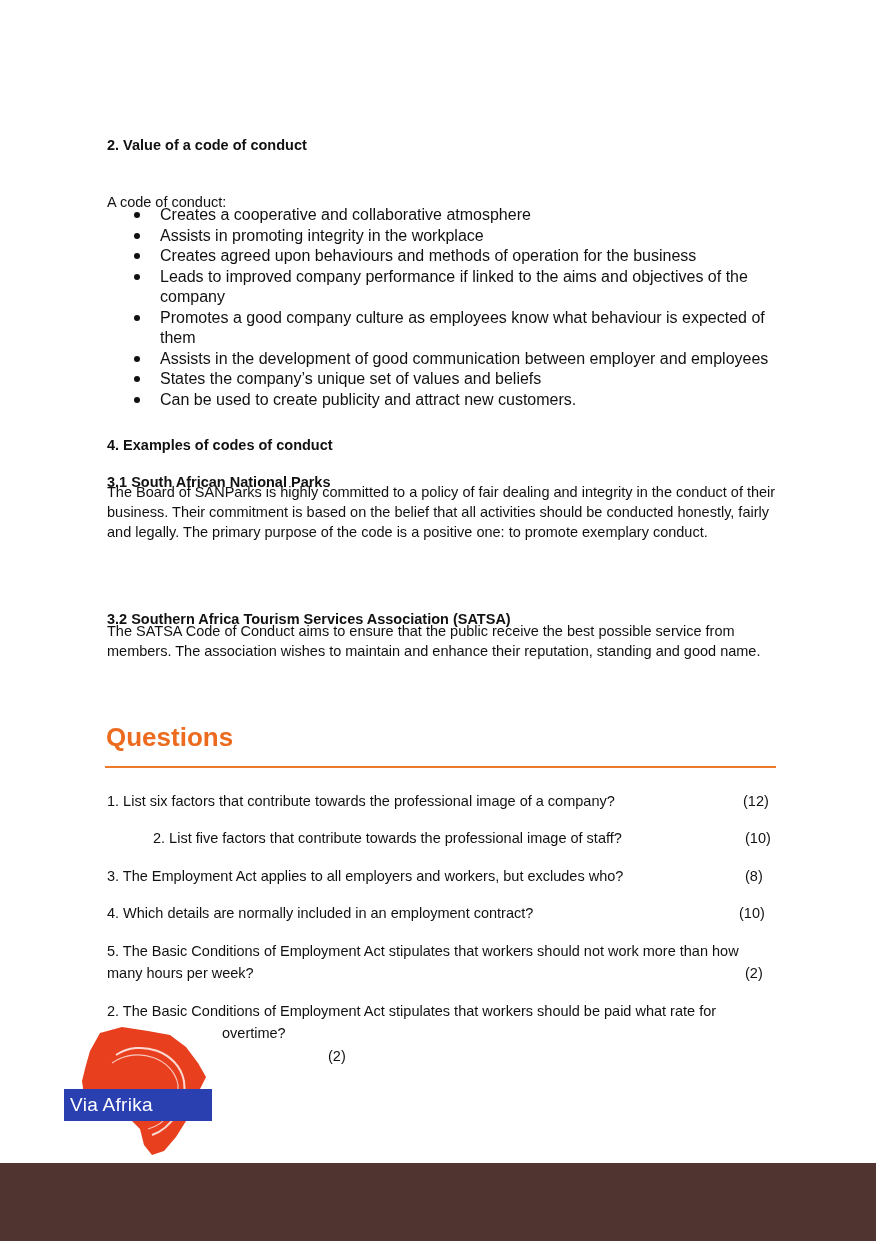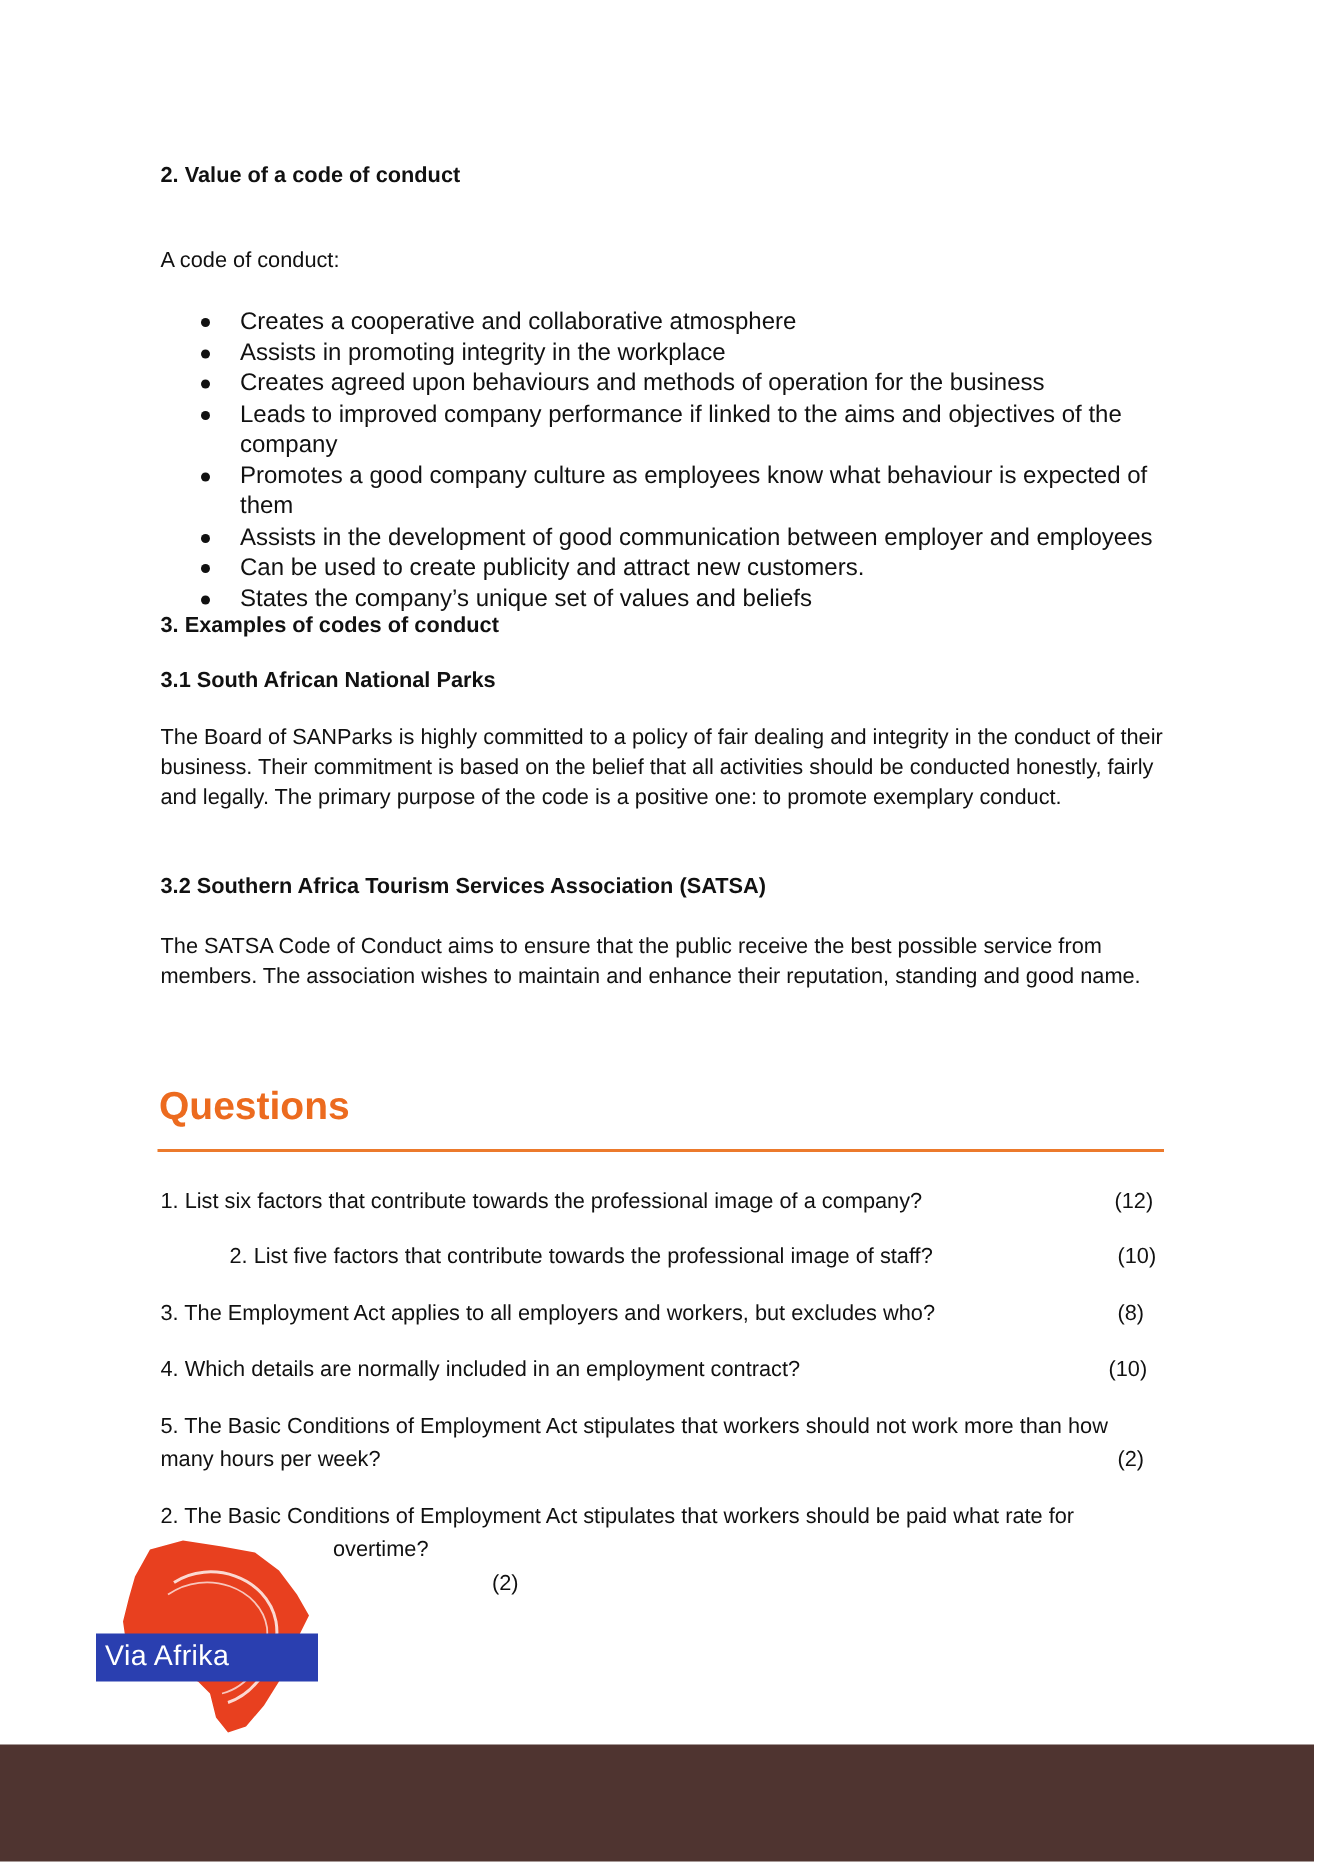--- a/index.html
+++ b/index.html
@@ -1,20 +1,20 @@
 <!DOCTYPE html>
 <html><head>
 <meta charset="utf-8">
 <style>
   html, body { margin: 0; padding: 0; }
   body {
     width: 880px; height: 1244px; position: relative; background: #ffffff;
     font-family: "Liberation Sans", sans-serif; color: #111; overflow: hidden;
   }
-  .abs { position: absolute; }
+  .abs { position: absolute; margin-top: 28px; }
   .txt { font-size: 14.5px; line-height: 20px; white-space: nowrap; }
   .bold { font-weight: bold; }
   .bullet-list { position: absolute; left: 107px; top: 205px; margin: 0; padding: 0; list-style: none; }
   .bullet-list li { position: relative; padding-left: 53px; font-size: 16px; line-height: 20.5px; width: 620px; white-space: normal; }
   .bullet-list li .dot { position: absolute; left: 27px; top: 7px; width: 6px; height: 6px; border-radius: 50%; background: #111; }
   .para { position: absolute; left: 107px; width: 670px; font-size: 14.5px; line-height: 20px; }
   .q-title { position: absolute; left: 106px; top: 722px; font-size: 26px; font-weight: bold; color: #ec6b1f; }
   .q-rule { position: absolute; left: 105px; top: 766px; width: 671px; height: 2px; background: #ec7a2c; }
   .q-text { position: absolute; left: 107px; font-size: 14.5px; line-height: 22px; white-space: nowrap; }
   .q-marks { position: absolute; font-size: 14.5px; line-height: 22px; }
@@ -32,25 +32,25 @@
   <div class="abs txt bold" style="left:107px; top:107px;">2. Value of a code of conduct</div>
   <div class="abs txt" style="left:107px; top:164px;">A code of conduct:</div>
 
   <ul class="bullet-list">
     <li><span class="dot"></span><span>Creates a cooperative and collaborative atmosphere</span></li>
     <li><span class="dot"></span><span>Assists in promoting integrity in the workplace</span></li>
     <li><span class="dot"></span><span>Creates agreed upon behaviours and methods of operation for the business</span></li>
     <li><span class="dot"></span><span>Leads to improved company performance if linked to the aims and objectives of the company</span></li>
     <li><span class="dot"></span><span>Promotes a good company culture as employees know what behaviour is expected of them</span></li>
     <li><span class="dot"></span><span>Assists in the development of good communication between employer and employees</span></li>
+    <li><span class="dot"></span><span>States the company’s unique set of values and beliefs</span></li>
     <li><span class="dot"></span><span>Can be used to create publicity and attract new customers.</span></li>
-    <li><span class="dot"></span><span>States the company’s unique set of values and beliefs</span></li>
   </ul>
 
-  <div class="abs txt bold" style="left:107px; top:407px;">3. Examples of codes of conduct</div>
+  <div class="abs txt bold" style="left:107px; top:407px;">4. Examples of codes of conduct</div>
   <div class="abs txt bold" style="left:107px; top:444px;">3.1 South African National Parks</div>
   <div class="para" style="top:482px;">The Board of SANParks is highly committed to a policy of fair dealing and integrity in the conduct of their business. Their commitment is based on the belief that all activities should be conducted honestly, fairly and legally. The primary purpose of the code is a positive one: to promote exemplary conduct.</div>
 
   <div class="abs txt bold" style="left:107px; top:581px;">3.2 Southern Africa Tourism Services Association (SATSA)</div>
   <div class="para" style="top:621px;">The SATSA Code of Conduct aims to ensure that the public receive the best possible service from members. The association wishes to maintain and enhance their reputation, standing and good name.</div>
 
   <div class="q-title">Questions</div>
   <div class="q-rule"></div>
 
   <div class="q-text" style="top:790px;">1. List six factors that contribute towards the professional image of a company?</div>

